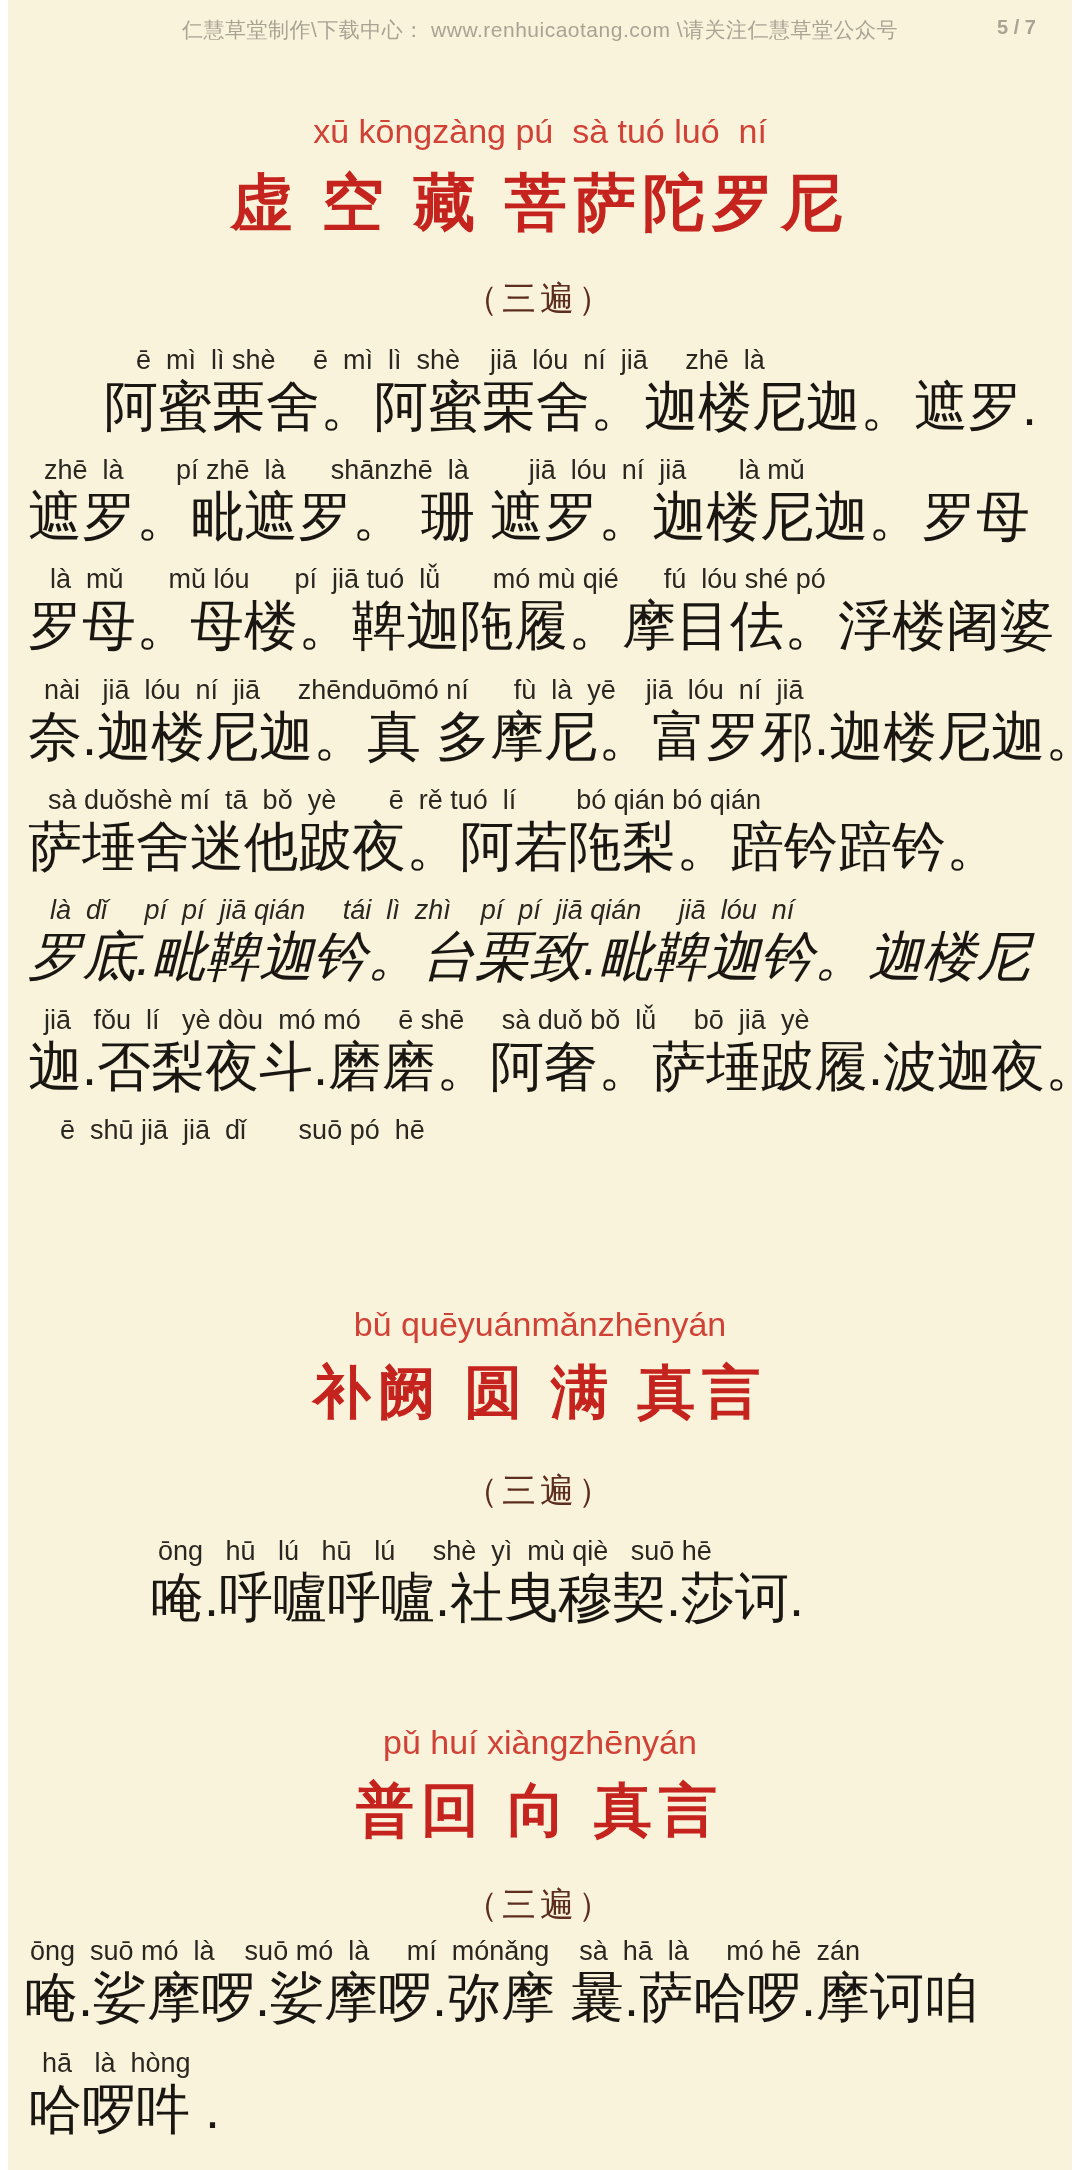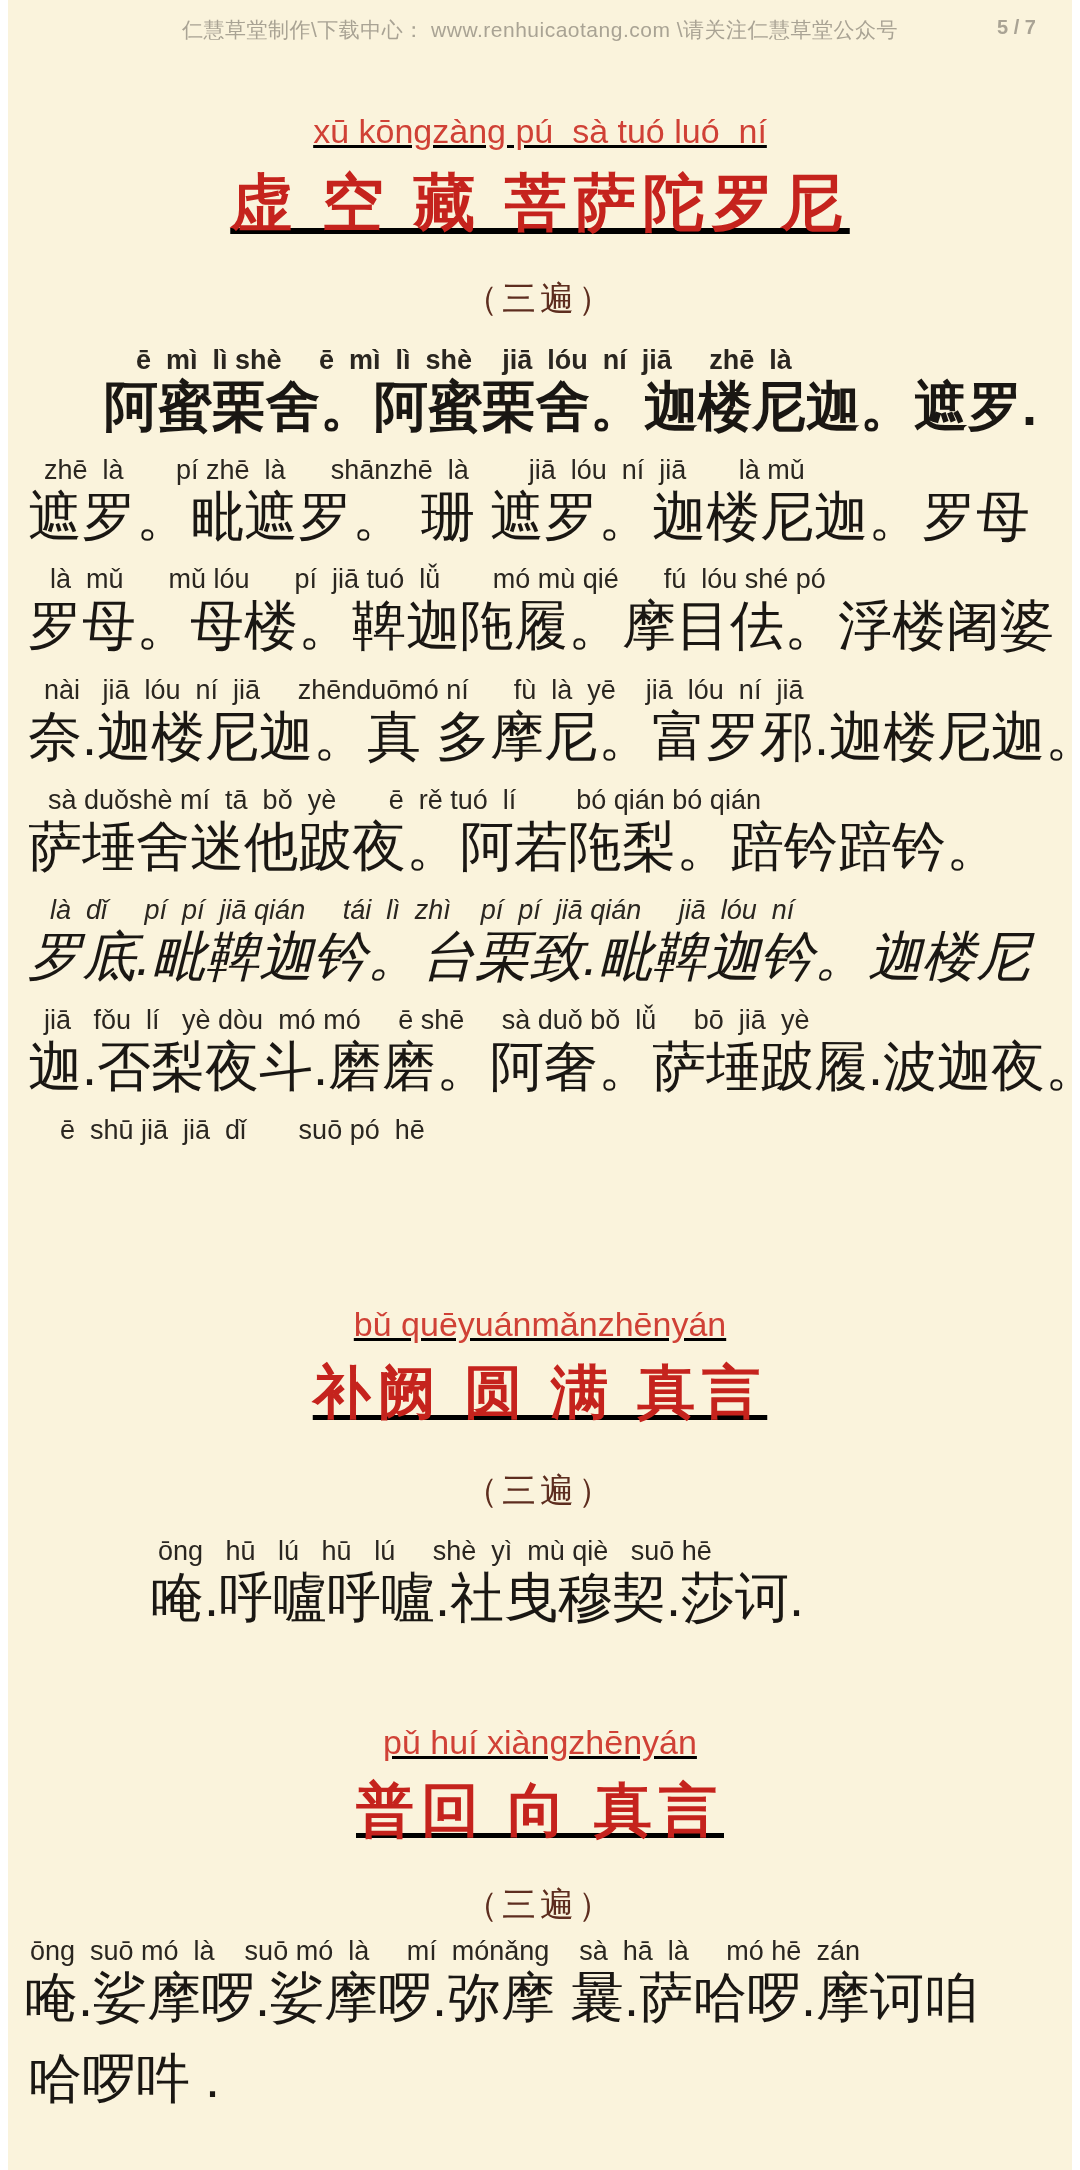--- a/index.html
+++ b/index.html
@@ -14,21 +14,21 @@
 
   .header{
     position:absolute;top:16px;left:0;width:100%;
     text-align:center;font-size:21px;color:#a9a394;letter-spacing:0.5px;
   }
   .pagenum{
     position:absolute;top:16px;right:44px;
     font-size:20px;color:#a9a394;font-weight:bold;
   }
 
-  .sec-title{position:absolute;left:0;width:100%;text-align:center;text-decoration:underline;}
+  .sec-title{position:absolute;left:0;width:100%;text-align:center;}
   .sec-title .py{
     font-size:34px;color:#d04136;margin-bottom:10px;white-space:pre;
   }
   .sec-title .zh{
     font-size:62px;font-weight:bold;color:#c5231d;
     font-family:"Liberation Serif", serif;letter-spacing:7px;white-space:pre;
   }
   #t2 .zh, #t3 .zh{font-size:58px;}
 
   .repeat{
@@ -41,21 +41,21 @@
   .m-line .py{
     font-size:27px;color:#2a2620;white-space:pre;
     padding-left:16px;margin-bottom:4px;line-height:1;
   }
   .m-line .zh{
     font-size:54px;color:#1a1713;white-space:pre;line-height:1.05;
   }
 
   #t1{top:112px;}
   #r1{top:276px;}
-  #l1{top:347px;font-weight:bold;} #l1 .zh{padding-left:76px;} #l1 .py{padding-left:108px;}
+  #l1{top:347px;} #l1 .zh{padding-left:76px;} #l1 .py{padding-left:108px;}
   #l2{top:457px;}
   #l3{top:566px;} #l3 .py{padding-left:22px;}
   #l4{top:677px;}
   #l5{top:787px;} #l5 .py{padding-left:20px;}
   #l6{top:897px;font-style:italic;} #l6 .py{padding-left:22px;}
   #l7{top:1007px;}
   #l8{top:1117px;} #l8 .py{padding-left:32px;}
   #t2{top:1305px;}
   #r2{top:1468px;}
   #l9{top:1538px;left:150px;} #l9 .py{padding-left:8px;}
@@ -124,14 +124,15 @@
 <div class="sec-title" id="t3">
   <div class="py">pǔ huí xiàngzhēnyán</div>
   <div class="zh">普回 向 真言</div>
 </div>
 <div class="repeat" id="r3">（三遍）</div>
 <div class="m-line" id="l10">
   <div class="py">ōng  suō mó  là    suō mó  là     mí  mónǎng    sà  hā  là     mó hē  zán</div>
   <div class="zh">唵.娑摩啰.娑摩啰.弥摩 曩.萨哈啰.摩诃咱</div>
 </div>
 <div class="m-line" id="l11">
+  <div class="py">hā   là  hòng</div>
   <div class="zh">哈啰吽 .</div>
 </div>
 
 </body></html>

